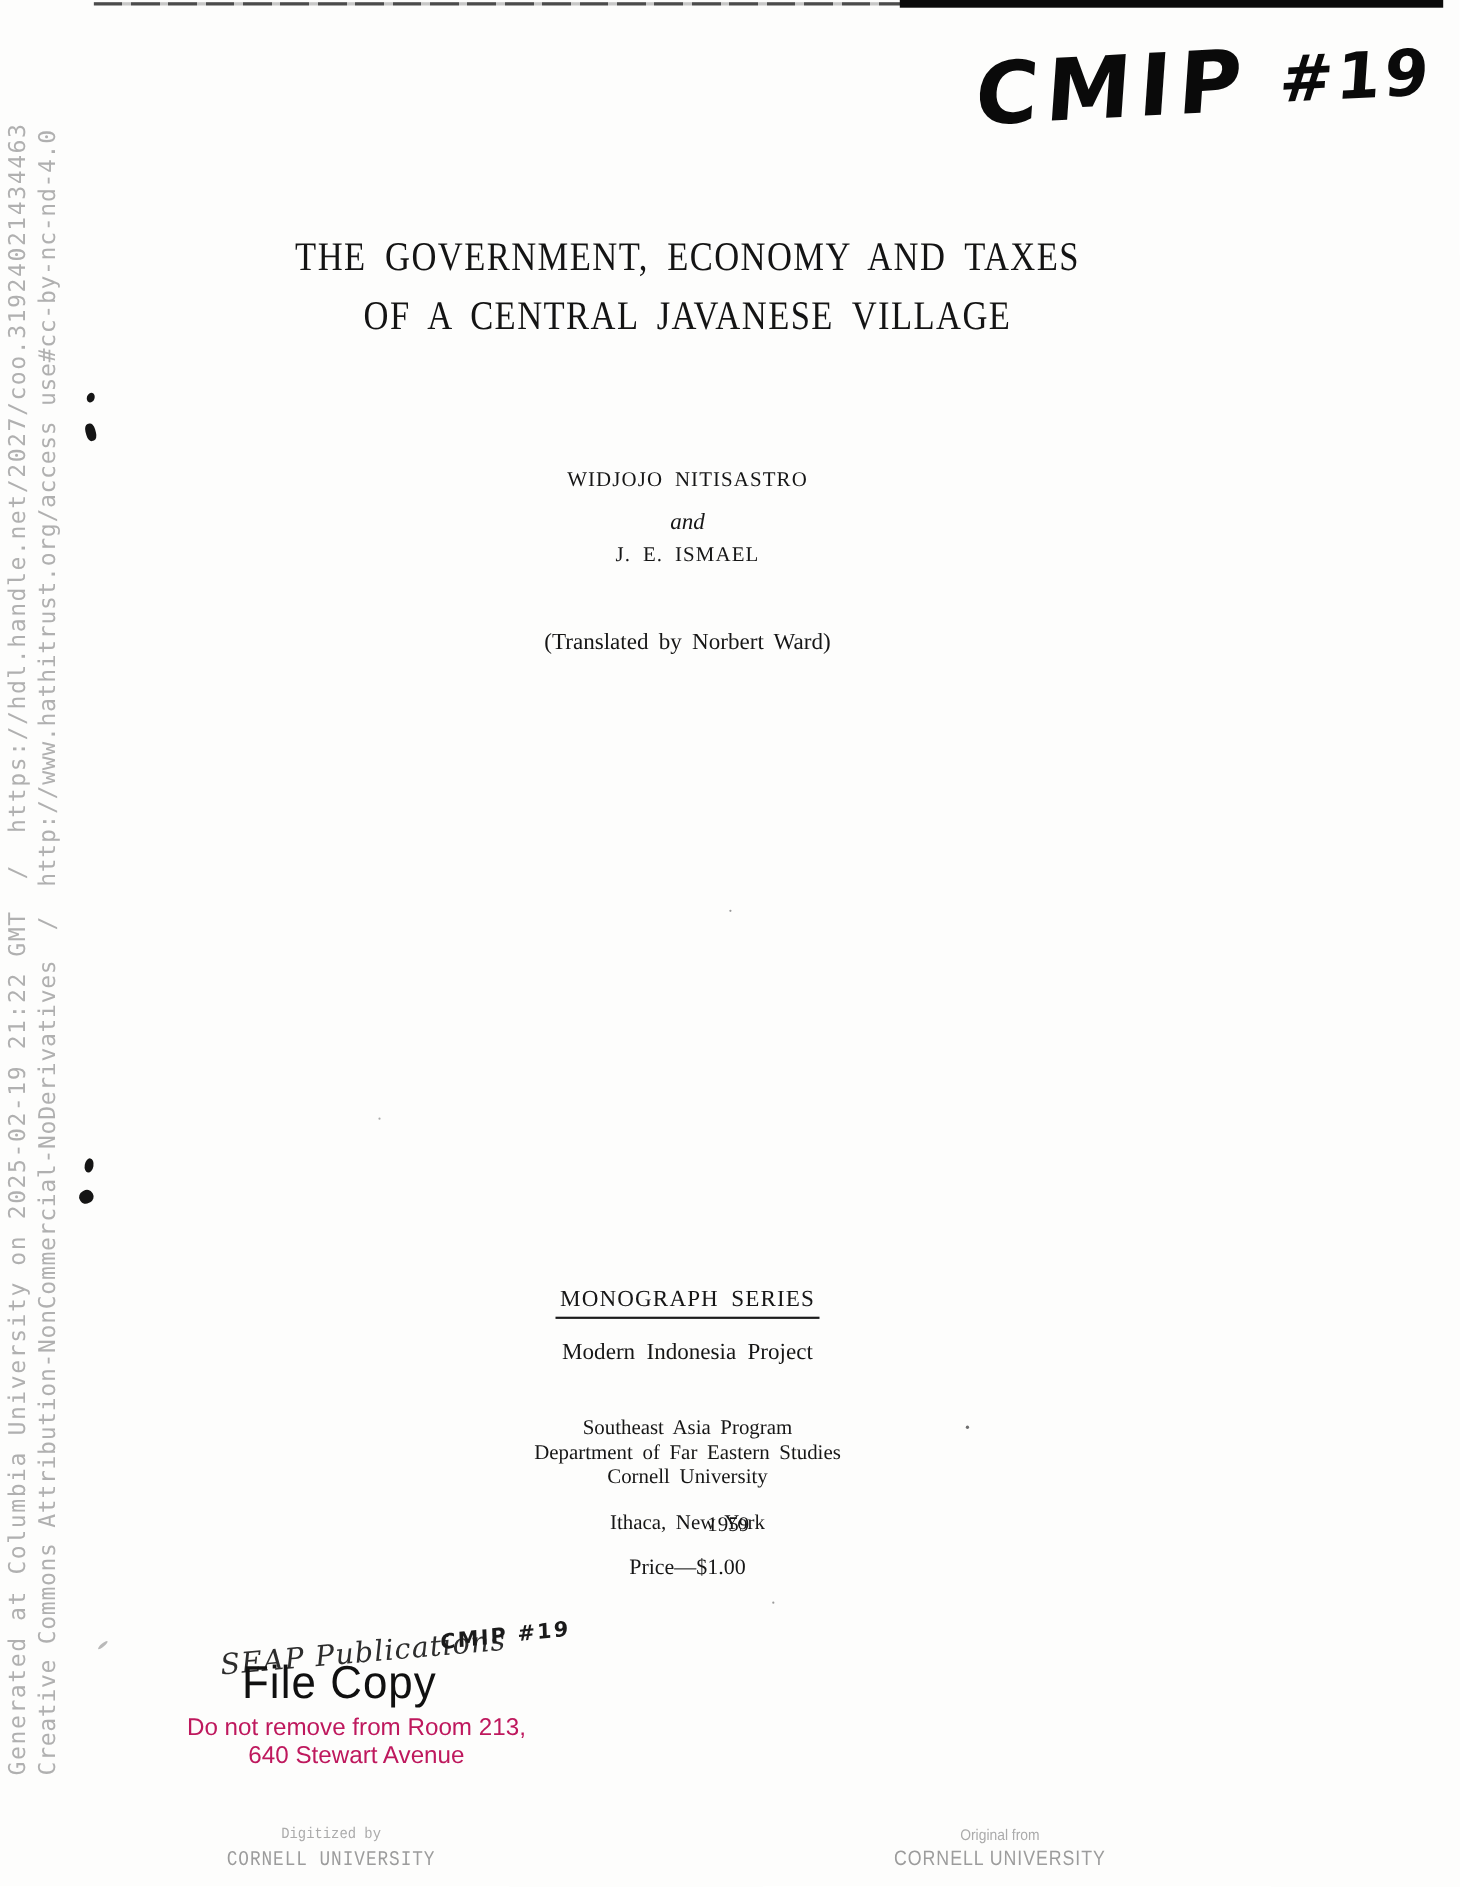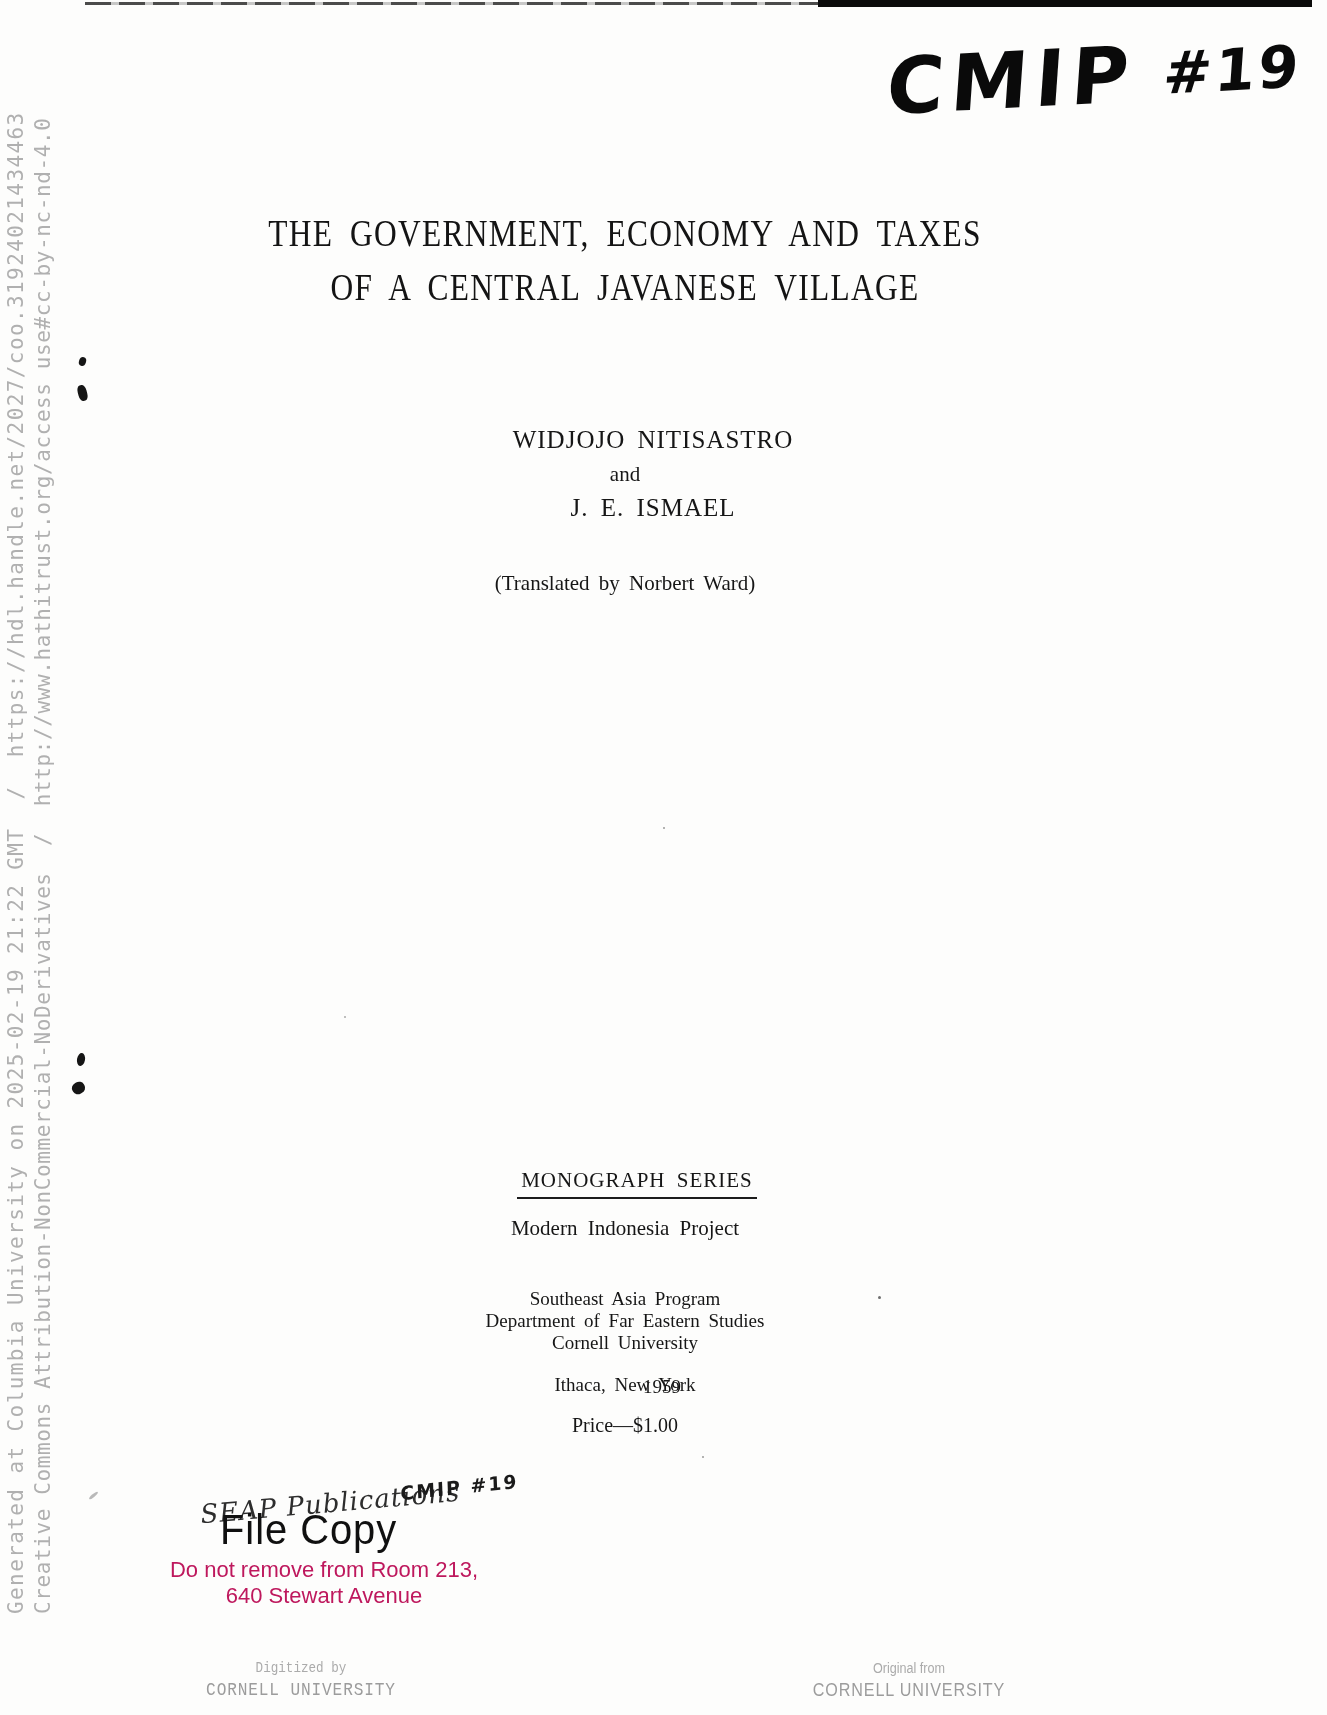--- a/index.html
+++ b/index.html
@@ -49,26 +49,26 @@
   }
   .hw-top .hw-main { font-size:78px; letter-spacing:7px; }
   .hw-top .hw-num  { font-size:58px; margin-left:28px; vertical-align:6px; letter-spacing:3px; }
 
   
   .cline { position:absolute; left:0; width:1250px; text-align:center; }
   .condensed { transform:scaleX(.85); transform-origin:center; }
   .title-line { font-size:37px; letter-spacing:1.5px; word-spacing:9px; color:#141414; }
   .t1 { top:212px; }
   .t2 { top:266px; }
-  .author-big   { font-size:25px; letter-spacing:1px; word-spacing:5px;margin-left:28px; }
+  .author-big   { font-size:19px; letter-spacing:1px; word-spacing:5px; }
   .a1 { top:426px; }
-  .a-and { top:462px; font-size:21px; }
+  .a-and { top:462px; font-size:21px;font-style:italic; }
   .a2 { top:494px;text-align:center; }
   .a-tr { top:530px; font-size:21px; word-spacing:4px;margin-top:41px; }
-  .mono-head { top:1168px; font-size:21px; letter-spacing:1px; word-spacing:5px;margin-left:12px; }
+  .mono-head { top:1168px; font-size:21px; letter-spacing:1px; word-spacing:5px; }
   .mono-head .u { display:inline-block; border-bottom:2px solid #1c1c1c; padding:0 4px 4px 4px; }
   .mono-sub  { top:1216px; font-size:21px; word-spacing:5px; }
   .imp { font-size:19px; word-spacing:4px; }
   .i0 { top:1288px; } .i1 { top:1310px; } .i2 { top:1332px; }
   .i3 { top:1374px;font-family:Liberation Serif, serif; } .i4 { top:1376px;padding-left:37px; }
   .price { top:1414px; font-size:20px; }
 
   
   .hw-seap {
     position:absolute; left:200px; top:1488px;

